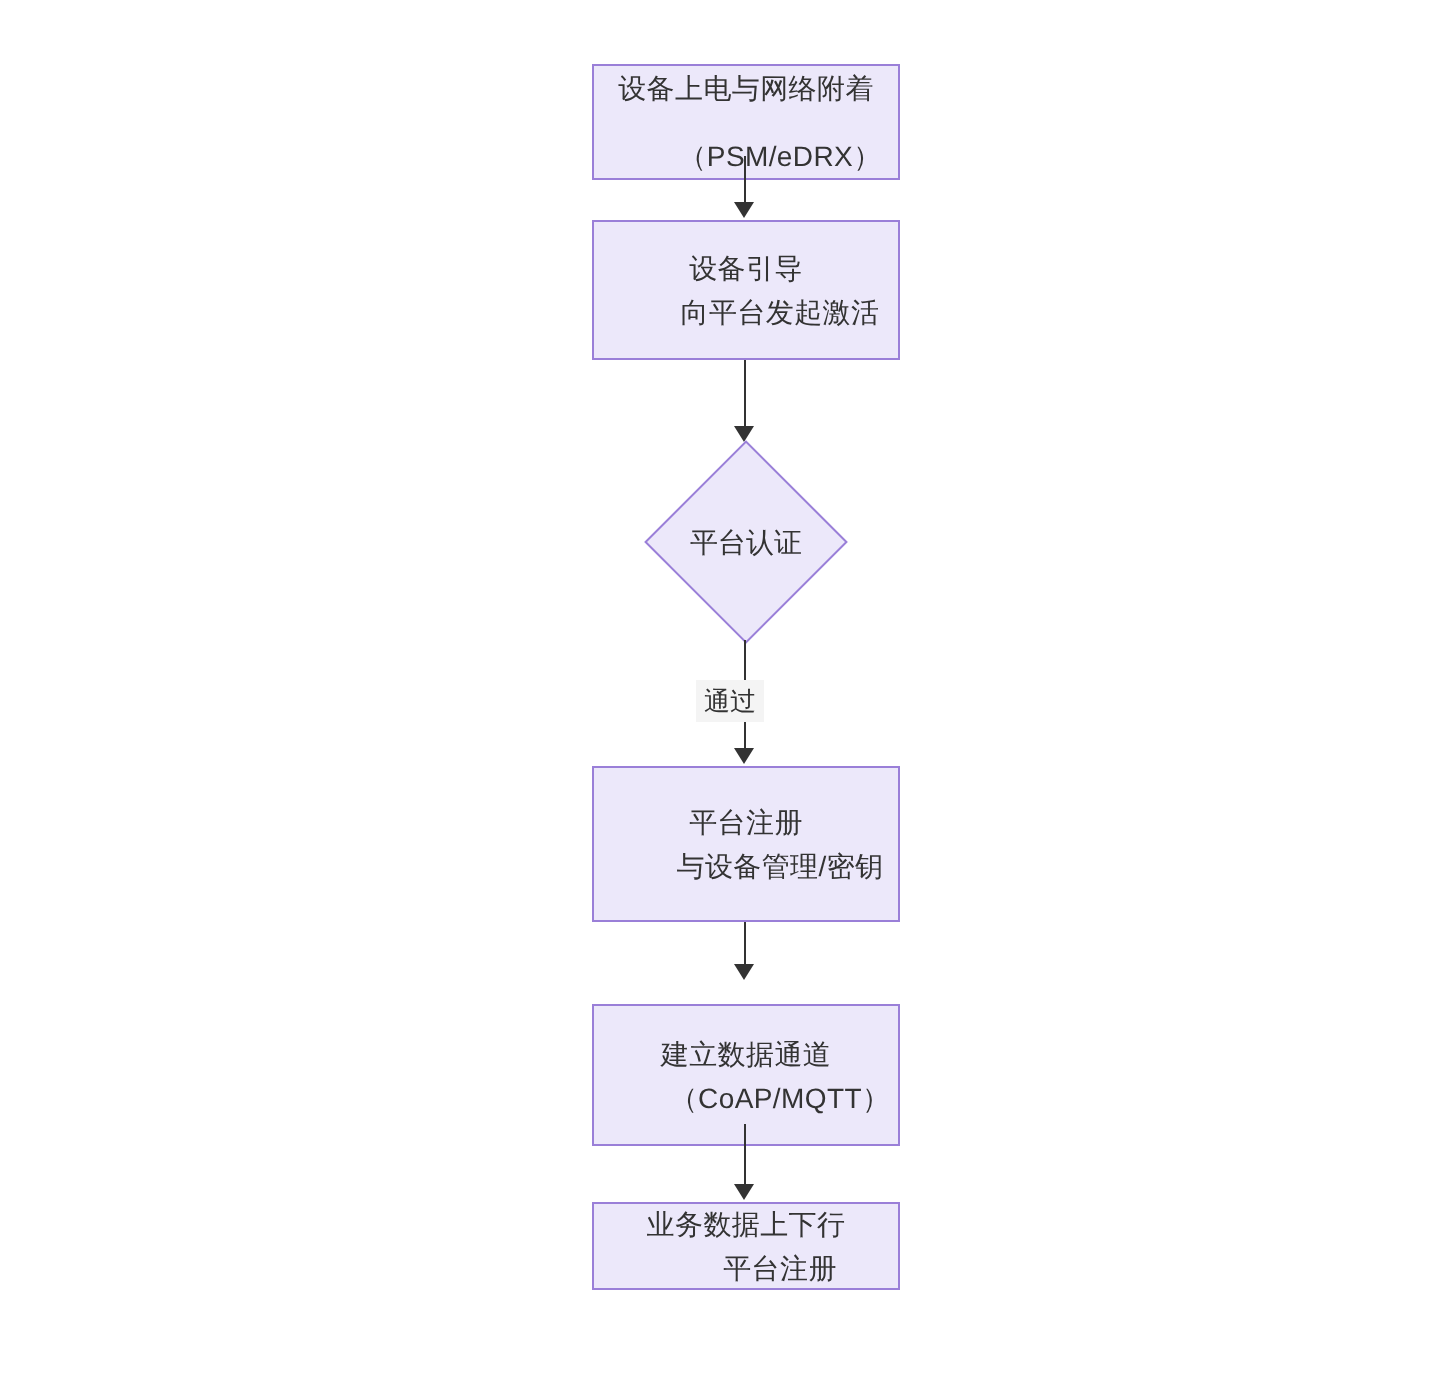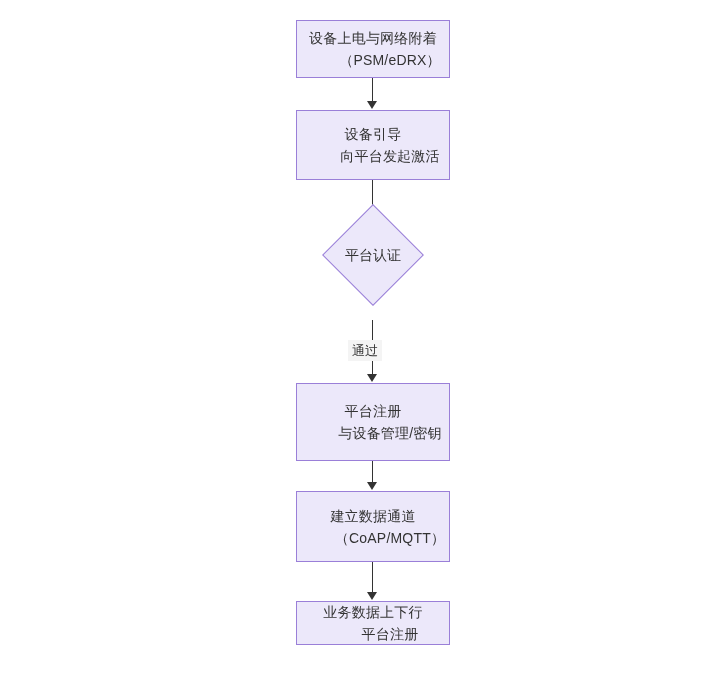--- a/index.html
+++ b/index.html
@@ -33,31 +33,31 @@
     line-height: 22px;
     color: #333333;
     letter-spacing: 0.2px;
   }
   .node .line2 {
     display: block;
     margin-left: 34px;
   }
   
   .proc { left: 296px; width: 154px; }
-  #node-power   { top: 20px;  height: 58px; }
+  #node-power   { top: 32px;  height: 58px; justify-content: space-between; }
   #node-boot    { top: 110px; height: 70px; align-items: center; }
   #node-reg     { top: 383px; height: 78px; justify-content: center; }
-  #node-channel { top: 491px; height: 71px; }
+  #node-channel { top: 502px; height: 71px; }
   #node-data    { top: 601px; height: 44px; }
 
   
   .decision-wrap {
     position: absolute;
     left: 323px;
-    top: 206px;
+    top: 222px;
     width: 100px;
     height: 98px;
   }
   .decision-shape {
     position: absolute;
     left: 14px;
     top: 13px;
     width: 72px;
     height: 72px;
     background: #ece8fa;

